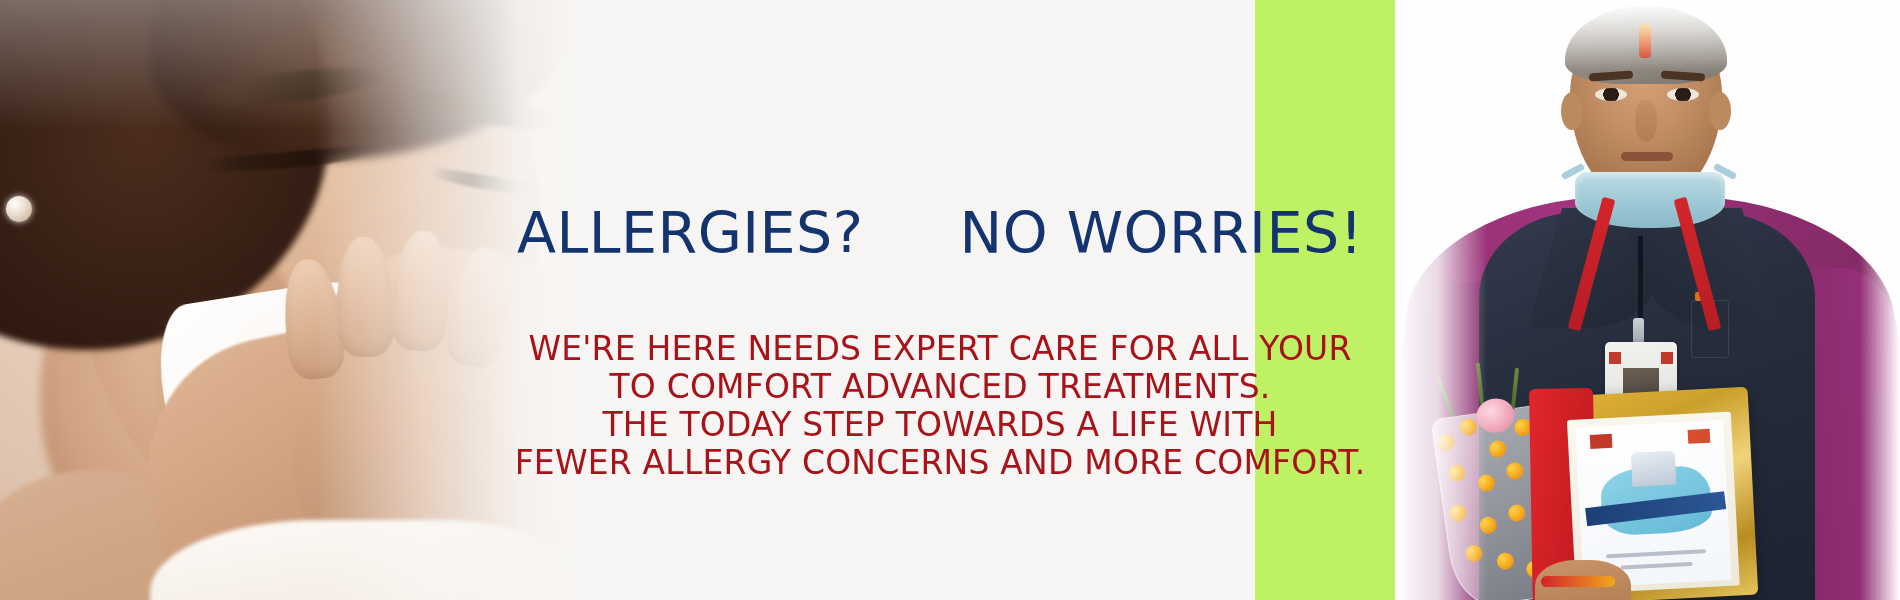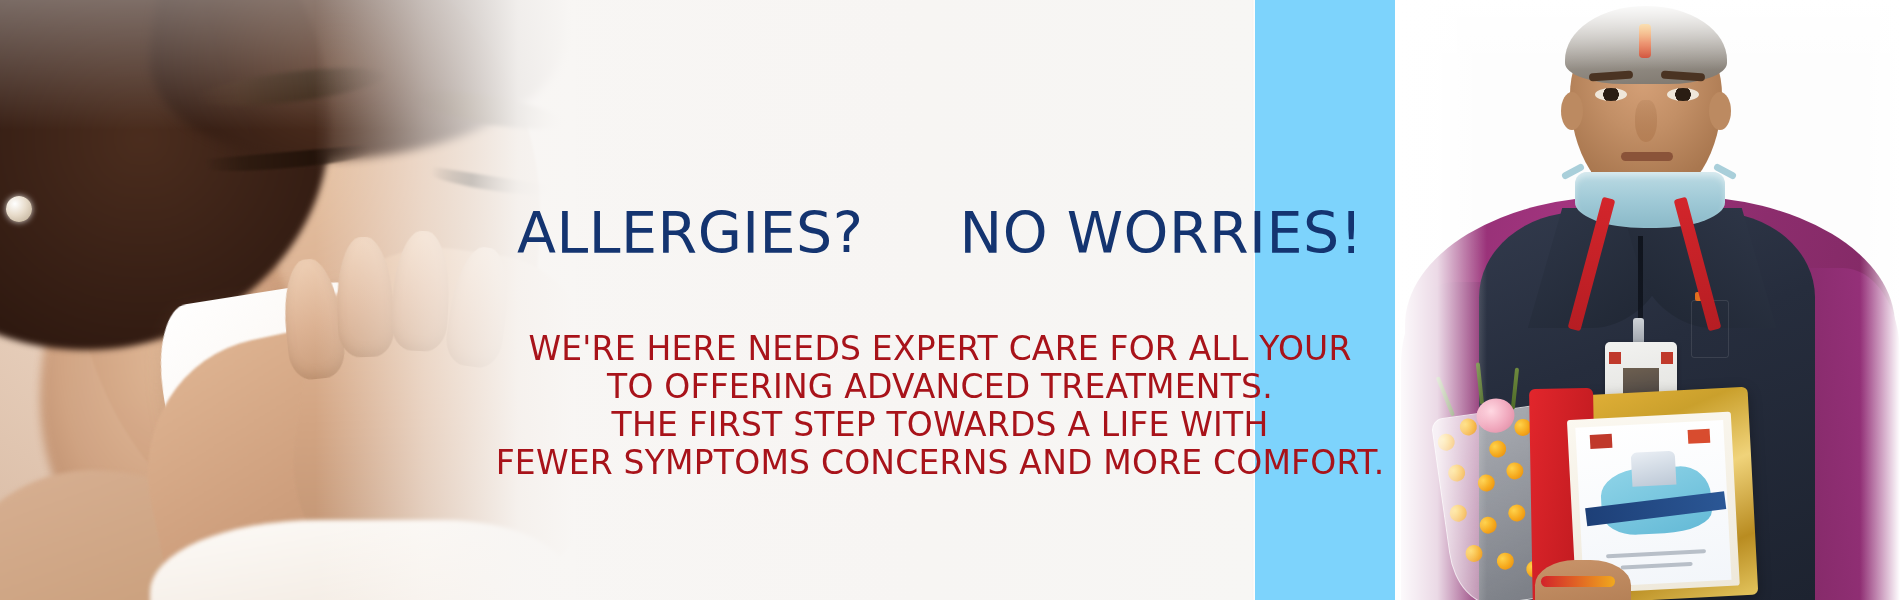--- a/index.html
+++ b/index.html
@@ -3,21 +3,21 @@
 <meta charset="utf-8">
 <title>Allergy Care Banner</title>
 <style>
   html,body{margin:0;padding:0;background:#fff;}
   body{font-family:"Liberation Sans",sans-serif;}
 
   .banner{
     position:relative;
     width:1900px;height:600px;
     overflow:hidden;
-    background:#7dd3fc;
+    background:#bef264;
     user-select:none;
   }
 
   
   .copy-panel{
     position:absolute;left:440px;top:0;width:815px;height:600px;
     background:linear-gradient(90deg,#f8f6f4 0%,#f7f5f3 60%,#f7f6f4 100%);
   }
   .copy-panel-edge{
     position:absolute;left:1252px;top:0;width:3px;height:600px;
@@ -534,20 +534,20 @@
 
   <div class="copy">
 
     <div class="headline">
       <span>ALLERGIES?</span>
       <span>NO WORRIES!</span>
     </div>
 
     <div class="subcopy">
       <p>WE'RE HERE NEEDS EXPERT CARE FOR ALL YOUR</p>
-      <p>TO OFFERING ADVANCED TREATMENTS.</p>
-      <p>THE FIRST STEP TOWARDS A LIFE WITH</p>
-      <p>FEWER SYMPTOMS CONCERNS AND MORE COMFORT.</p>
+      <p>TO COMFORT ADVANCED TREATMENTS.</p>
+      <p>THE TODAY STEP TOWARDS A LIFE WITH</p>
+      <p>FEWER ALLERGY CONCERNS AND MORE COMFORT.</p>
     </div>
 
   </div>
 
 </div>
 
 </body></html>

